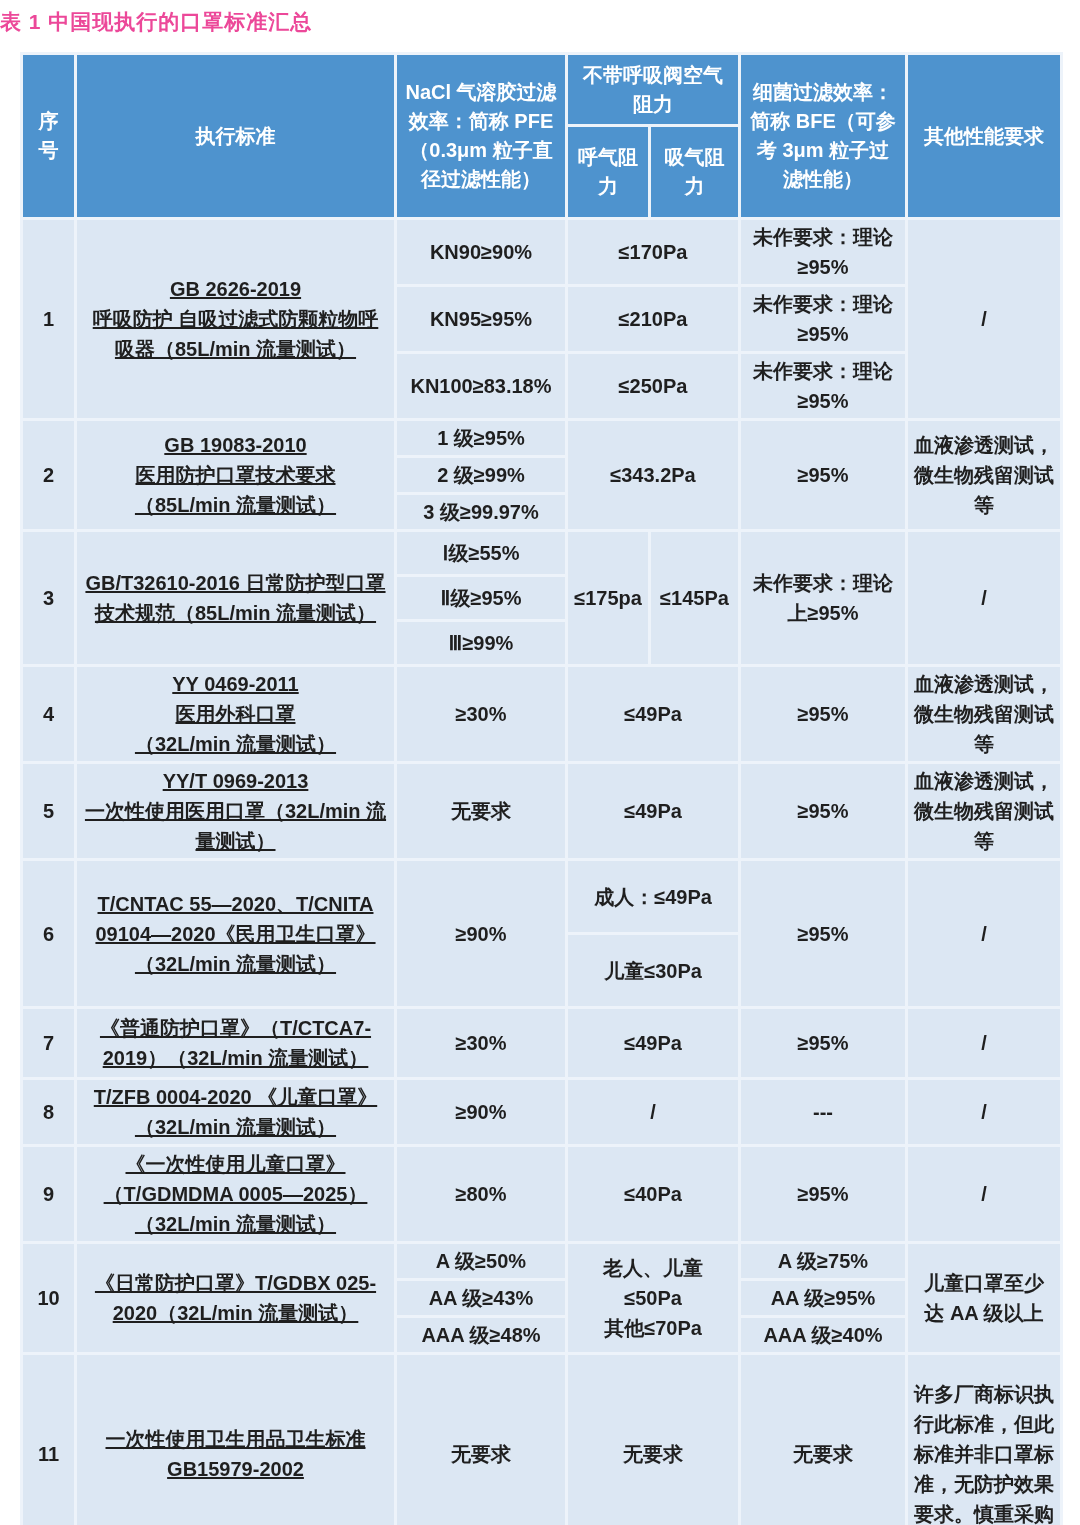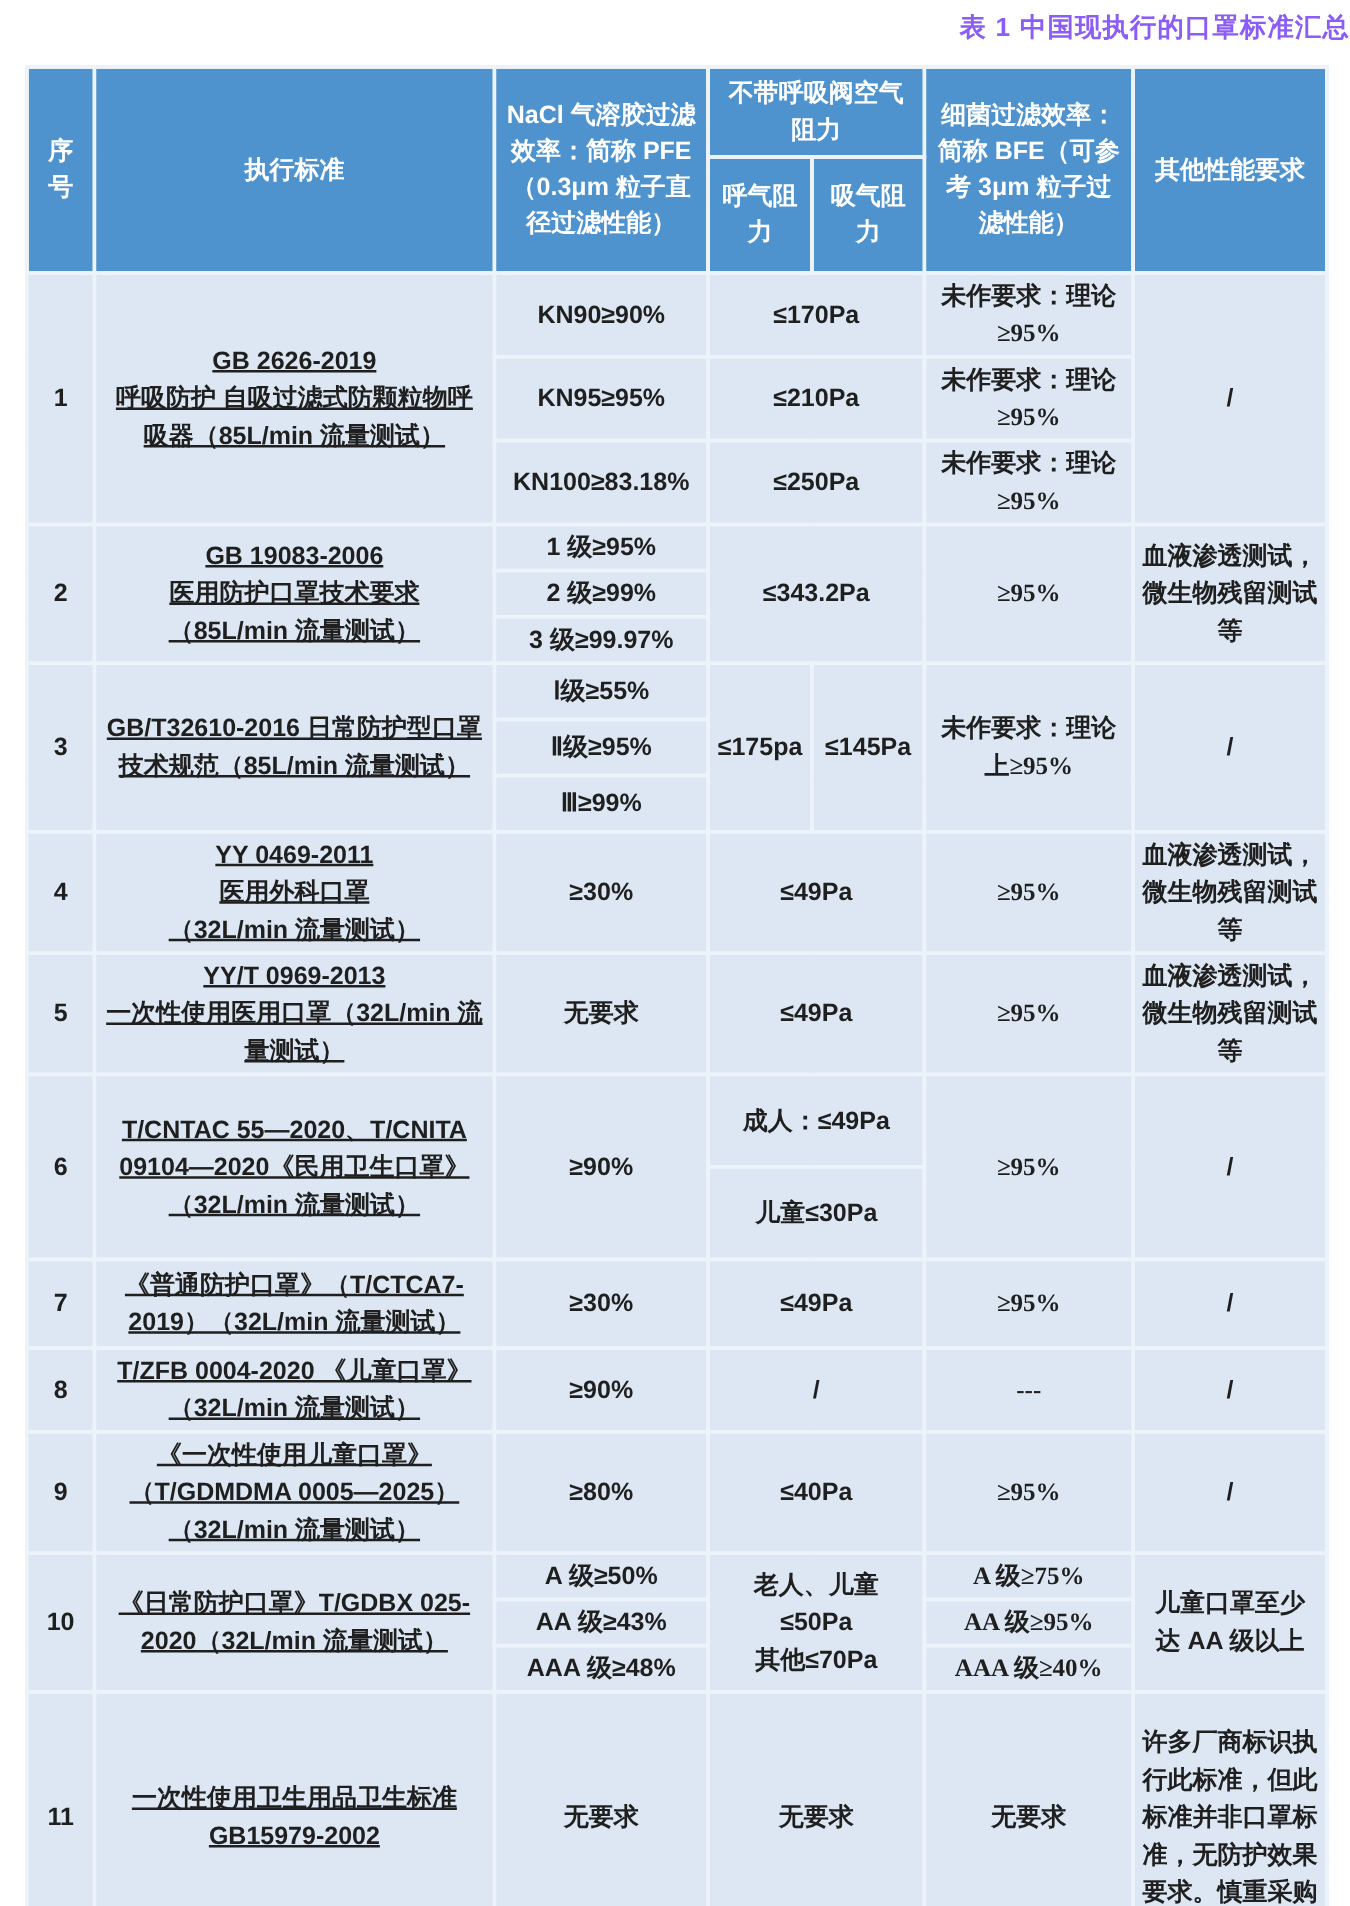--- a/index.html
+++ b/index.html
@@ -5,21 +5,21 @@
   html,body{margin:0;padding:0;background:#ffffff;}
   body{
     width:1080px;height:1525px;
     font-family:"Liberation Sans",sans-serif;
     color:#1f1f1f;
     -webkit-font-smoothing:antialiased;
   }
   .page{position:relative;width:1080px;height:1525px;background:#ffffff;overflow:hidden;}
   .title{
     padding-top:8px;height:52px;box-sizing:border-box;
-    text-align:right;font-size:21px;font-weight:bold;color:#8b5cf6;
+    text-align:left;font-size:21px;font-weight:bold;color:#ec4899;
     letter-spacing:1px;
   }
   table.std{
     border-collapse:collapse;table-layout:fixed;
     margin-left:20px;width:1040px;
     background:#dce7f3;
   }
   table.std th, table.std td{
     border:3px solid #edf3fa;
     text-align:center;vertical-align:middle;
@@ -28,21 +28,21 @@
     white-space:pre-line;
     word-break:break-word;
     overflow:hidden;
   }
   table.std th{
     background:#4e93ce;color:#ffffff;
     font-size:20px;line-height:1.45;
   }
   table.std td{background:#dce7f3;color:#1f1f1f;}
   td.std-col{padding:2px 10px;text-decoration:underline;}
-  td.bfe-col{padding:2px 12px;font-family:Liberation Serif, serif;}
+  td.bfe-col{padding:2px 12px;}
   td.other-col{padding:2px 12px;}
   
   tr.rh-h1{height:72px}
   tr.rh-h2{height:93px}
   tr.rh-63{height:63px}
   tr.rh-32{height:32px}
   tr.rh-45{height:45px}
   tr.rh-96{height:96px}
   tr.rh-74{height:74px}
   tr.rh-71{height:71px}
@@ -102,21 +102,21 @@
       <td class="bfe-col">未作要求：理论≥95%</td>
     </tr>
     <tr class="rh-63">
       <td>KN100≥83.18%</td>
       <td colspan="2">≤250Pa</td>
       <td class="bfe-col">未作要求：理论≥95%</td>
     </tr>
 
     <tr class="rh-32">
       <td rowspan="3">2</td>
-      <td rowspan="3" class="std-col">GB 19083-2006
+      <td rowspan="3" class="std-col">GB 19083-2010
 医用防护口罩技术要求
 （85L/min 流量测试）</td>
       <td>1 级≥95%</td>
       <td rowspan="3" colspan="2">≤343.2Pa</td>
       <td rowspan="3" class="bfe-col">≥95%</td>
       <td rowspan="3" class="other-col">血液渗透测试，微生物残留测试等</td>
     </tr>
     <tr class="rh-32">
       <td>2 级≥99%</td>
     </tr>

